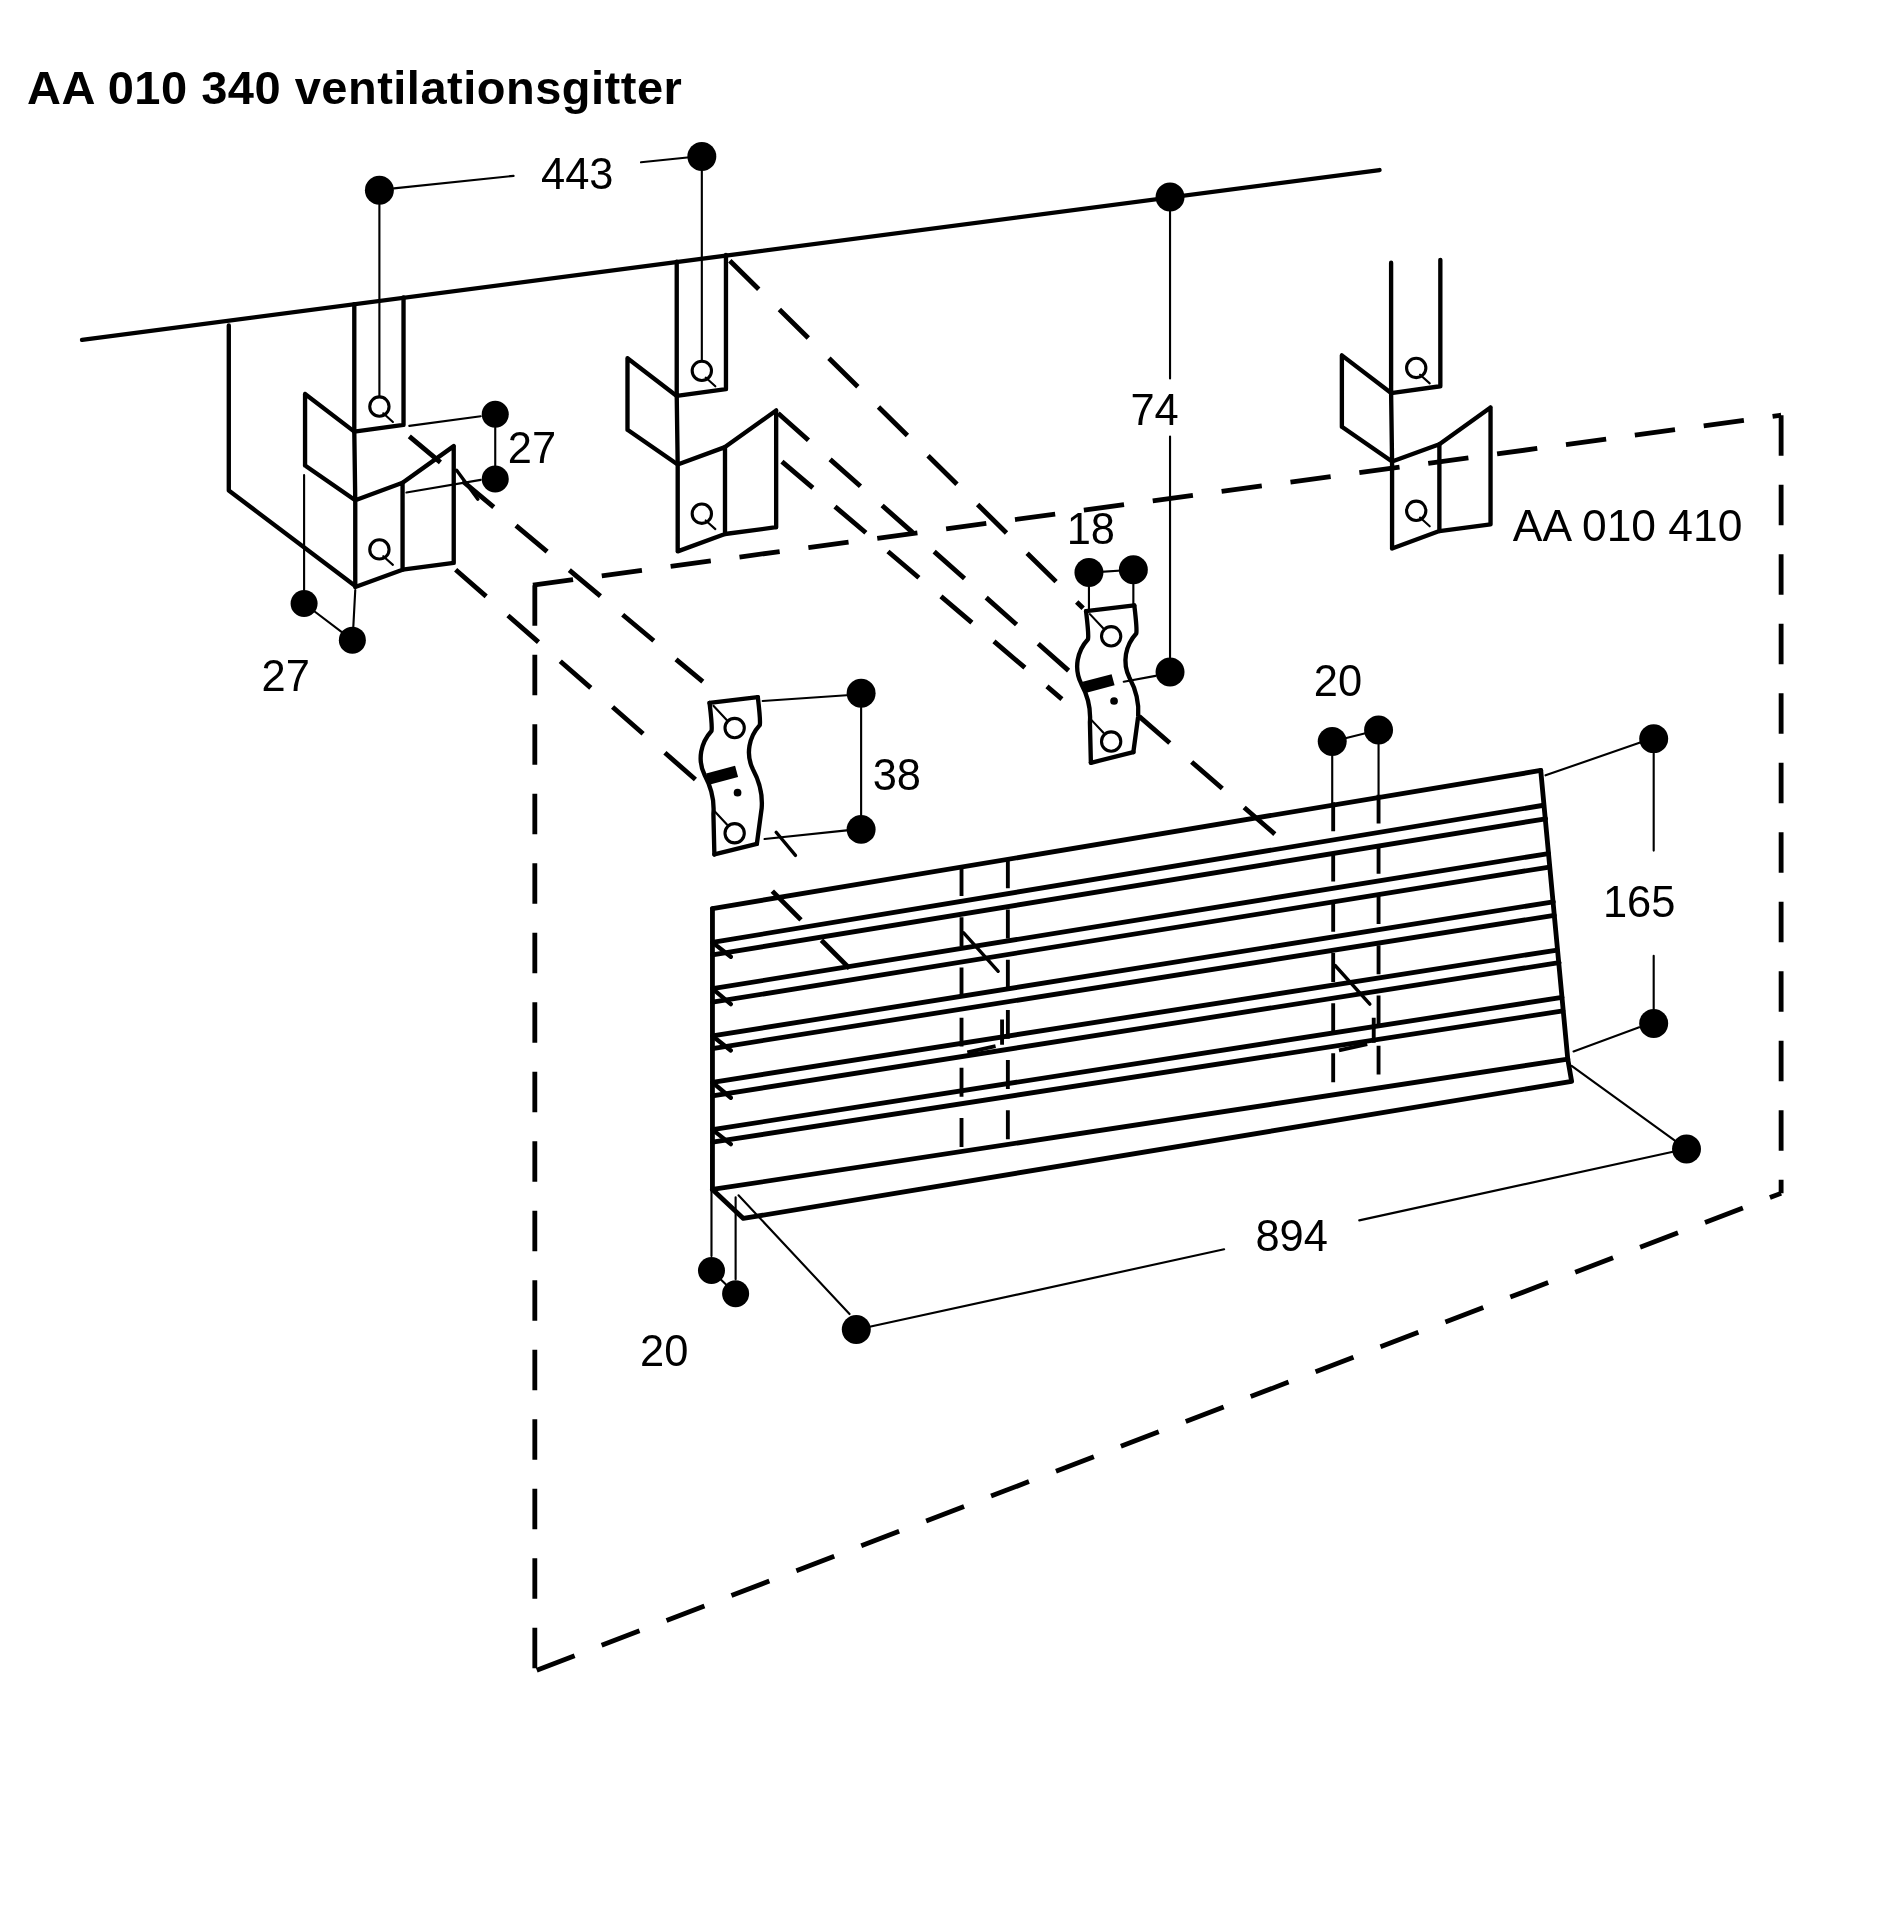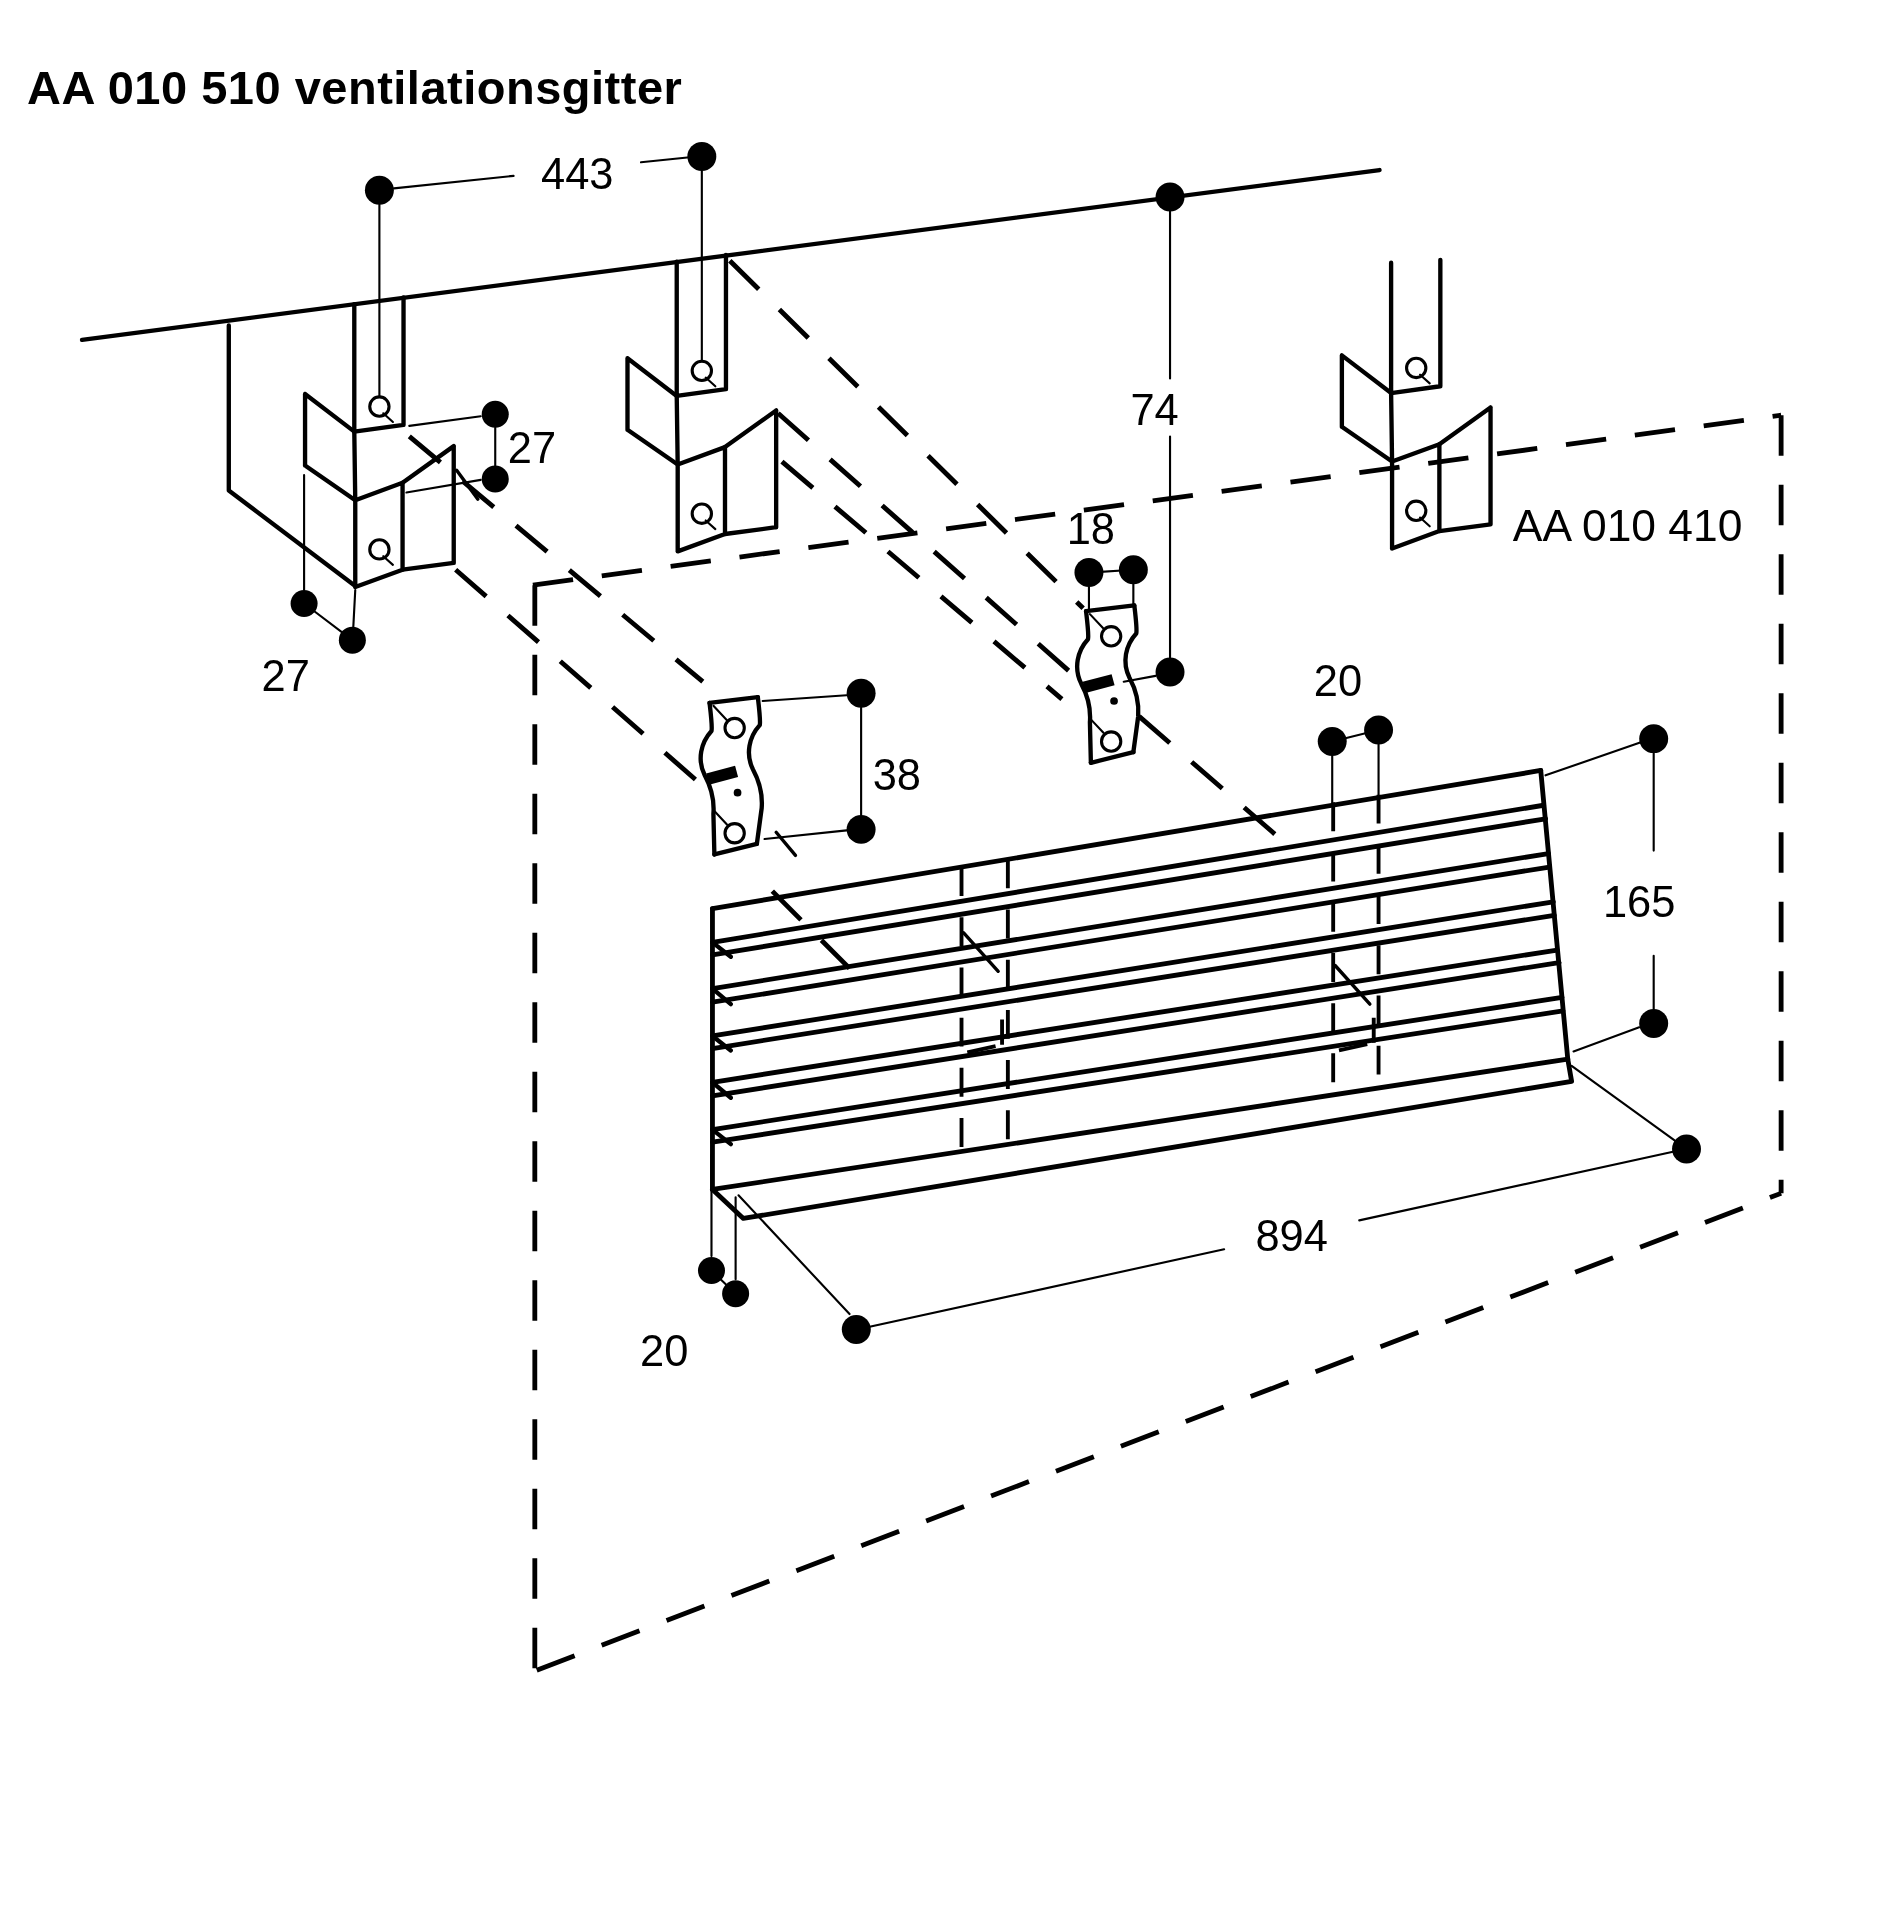--- a/index.html
+++ b/index.html
@@ -27,21 +27,21 @@
     font-size:47px;font-weight:bold;color:#000;
     font-family:"Liberation Sans", sans-serif;
     letter-spacing:0.5px;
   }
 </style>
 </head>
 <body>
 
 <div class="stage">
 
-  <div class="title">AA 010 510 ventilationsgitter</div>
+  <div class="title">AA 010 340 ventilationsgitter</div>
 
   <svg width="1896" height="1931" viewBox="0 0 1964 2000" xmlns="http://www.w3.org/2000/svg">
 
     <g>
       <path class="ln" d="M85,352 L1429,176"></path>
       <path class="ln" d="M237,337 L237,508 L368,607"></path>
     </g>
 
     <g>
       <path class="dash" d="M552,606 L1845,430"></path>

